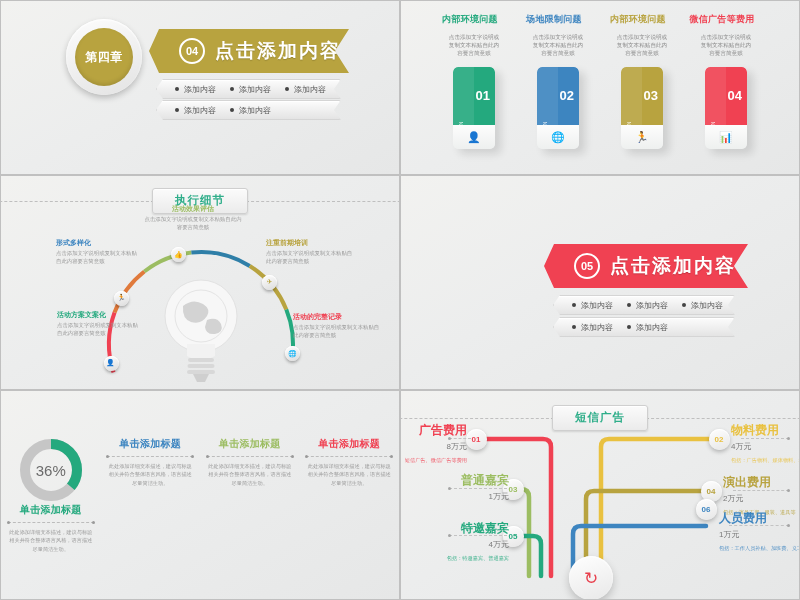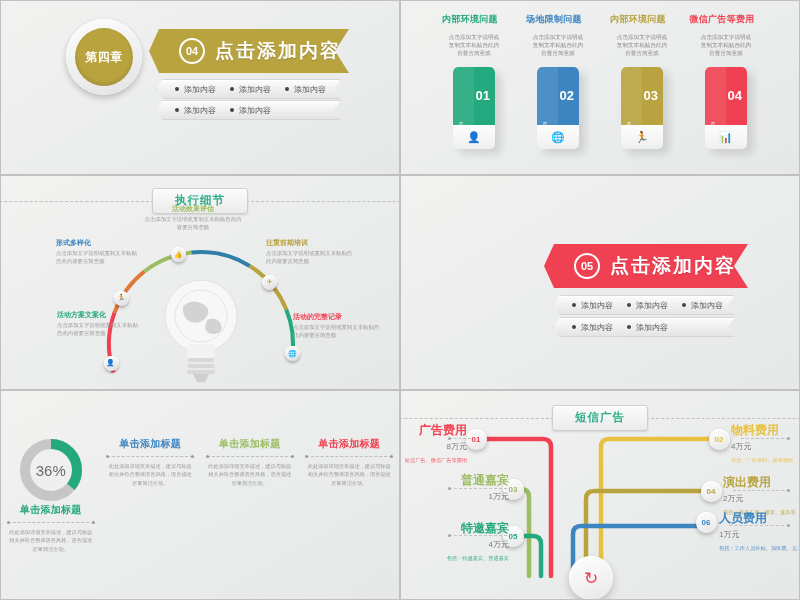--- a/index.html
+++ b/index.html
@@ -435,21 +435,21 @@
             <path d="M305,135 H180 Q172,135 172,143 V185" stroke="#3d85c0" stroke-width="4.5" fill="none" stroke-linecap="round"></path>
           </svg>
           <div class="flow-center" style="left: 168px; top: 165px;">
             <span>↻</span>
           </div>
           <div class="fnode" style="left: 64.5px; top: 37.5px; color: rgb(240, 65, 82);">01</div>
           <div class="fnode" style="left: 307.5px; top: 37.5px; color: rgb(233, 193, 64);">02</div>
           <div class="fnode" style="left: 101.5px; top: 87.5px; color: rgb(156, 189, 98);">03</div>
           <div class="fnode" style="left: 299.5px; top: 89.5px; color: rgb(184, 163, 63);">04</div>
           <div class="fnode" style="left: 101.5px; top: 134.5px; color: rgb(36, 169, 126);">05</div>
-          <div class="fnode" style="left: 294.5px; top: 121px; color: rgb(61, 133, 192);">06</div>
+          <div class="fnode" style="left: 294.5px; top: 108px; color: rgb(61, 133, 192);">06</div>
           <div class="fitem left" style="left: -52px; top: 32px; width: 118px;">
             <div class="ft" style="color:#f04152">广告费用</div>
             <div class="fv">8万元</div>
             <div class="fd" style="color:#f04152">包括：户外广告、短信广告、微信广告等费用</div>
           </div>
           <div class="fitem right" style="left: 330px; top: 32px; width: 118px;">
             <div class="ft" style="color:#e9c140">物料费用</div>
             <div class="fv">4万元</div>
             <div class="fd" style="color:#e9c140">包括：广告物料、媒体物料、场地物料等</div>
           </div>

